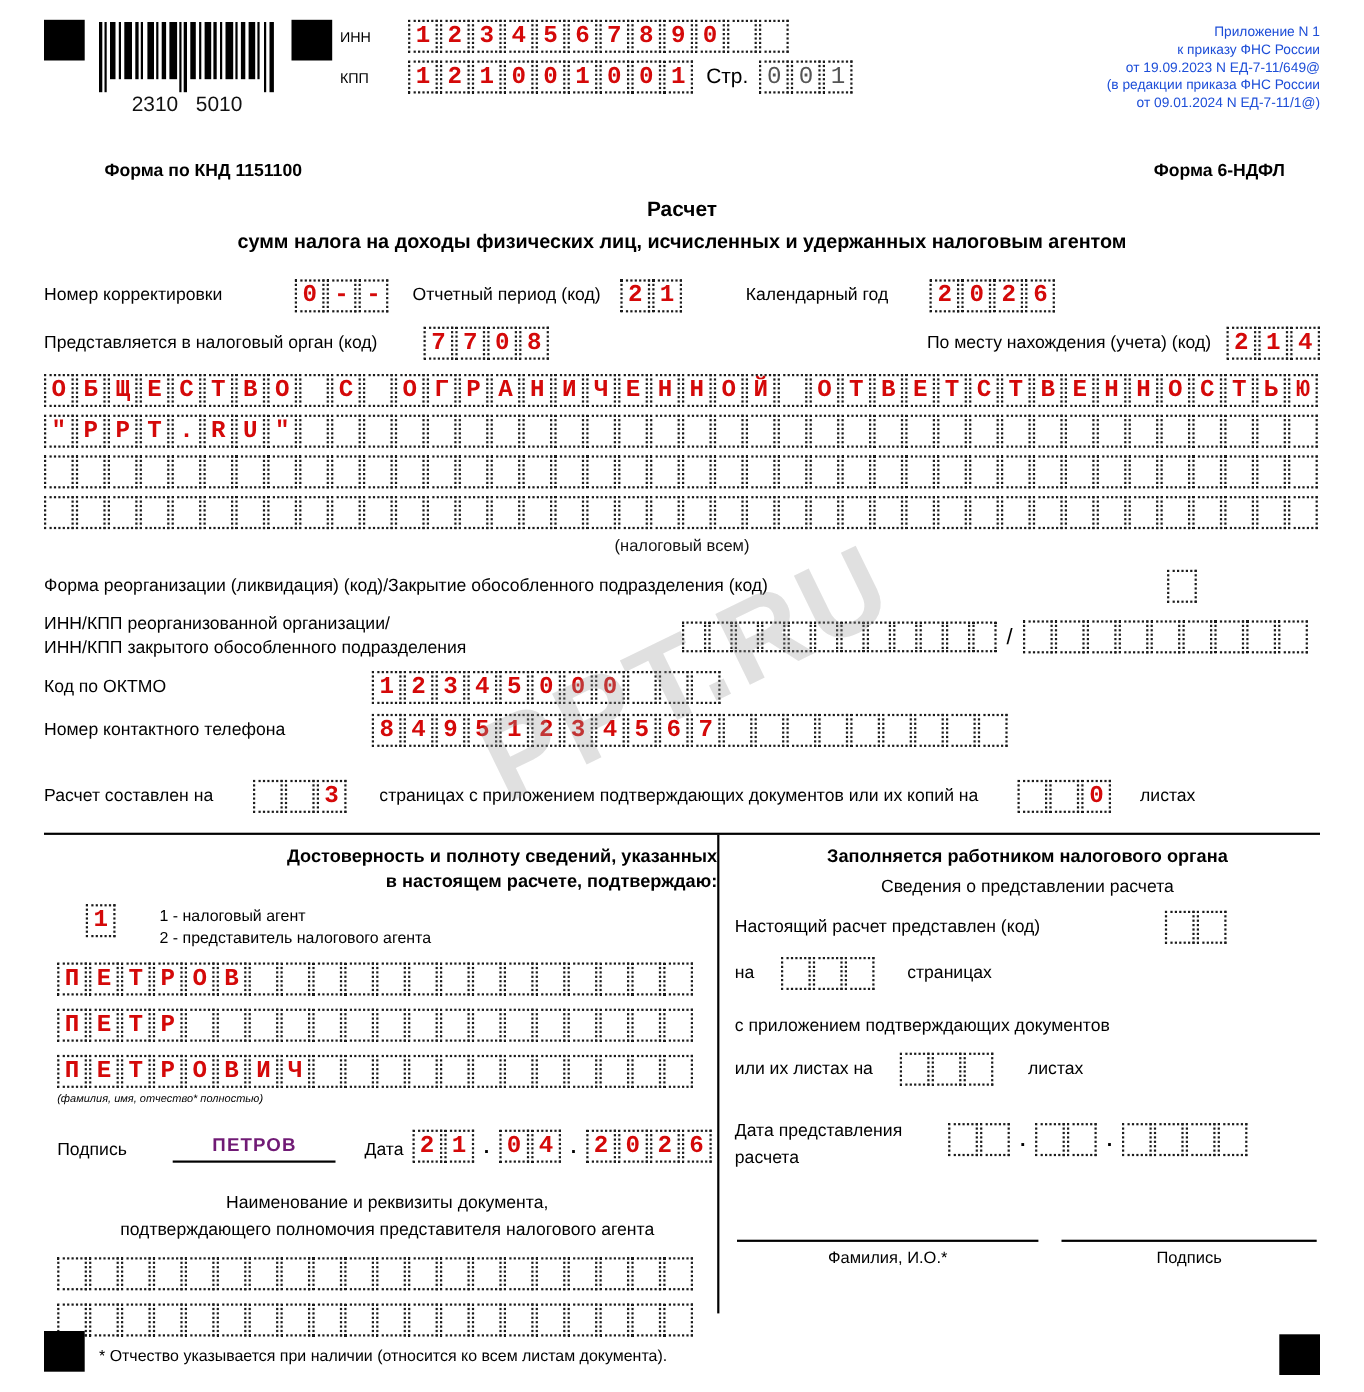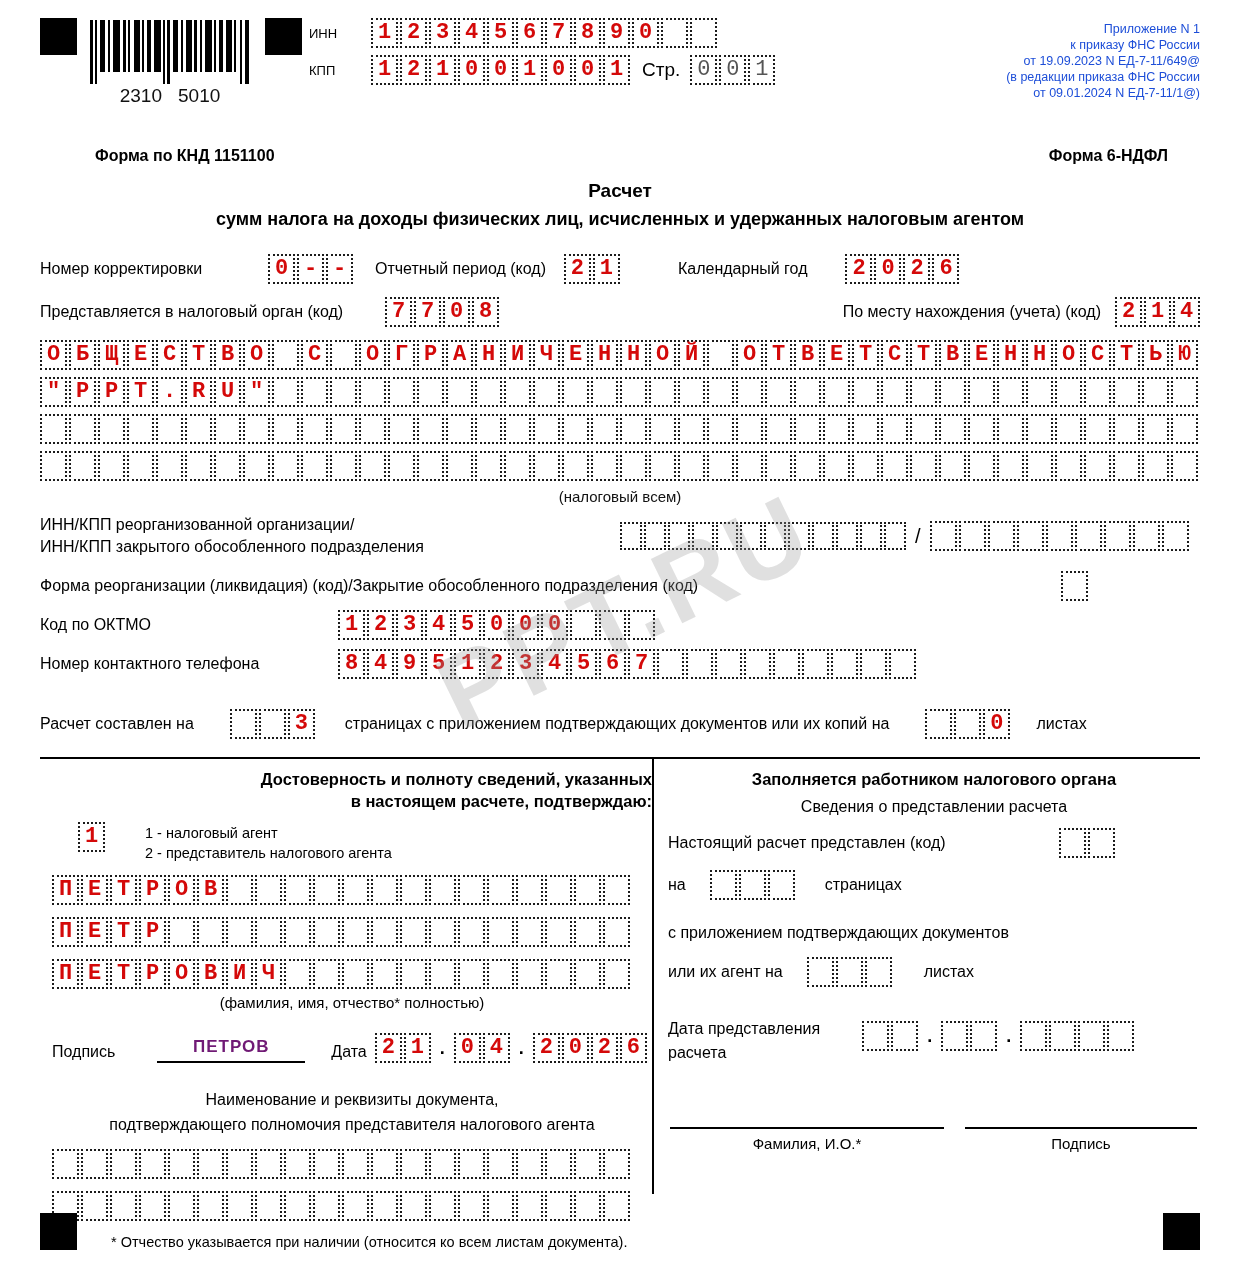--- a/index.html
+++ b/index.html
@@ -64,21 +64,21 @@
 
   
   .bottom { display:flex; border-top:2px solid #000; margin-top:18px; height:437px; }
   .bcol-left { width:612px; flex:none; padding:9px 0 0 12px; }
   .bcol-right { flex:1; border-left:2px solid #000; padding:9px 0 0 14px; }
   .lhead { text-align:right; font-weight:bold; font-size:16.5px; line-height:22px; }
   .confrow { display:flex; margin-top:10px; align-items:flex-start; }
   .confrow .cellrow { margin-left:26px; }
   .options { margin-left:40px; font-size:14.5px; line-height:20px; padding-top:1px; }
   .fio-row { display:flex; margin-top:12px; }
-  .fio-caption { text-align:center; font-size:15px; margin-top:5px; }
+  .fio-caption { font-size:10px; margin-top:5px;font-style:italic; }
   .sigrow { display:flex; align-items:flex-end; margin-top:22px; font-size:16px; }
   .sigline {
     width:148px; border-bottom:2px solid #000; text-align:center;
     color:#701a75; font-weight:bold; font-size:17px; letter-spacing:1px;
     margin-left:42px; padding-bottom:4px;
   }
   .datelabel { margin-left:26px; margin-right:8px; padding-bottom:2px; }
   .dategroup { display:inline-flex; align-items:center; }
   .dot { font-weight:bold; font-size:18px; margin:0 9px; }
   .doccaption { text-align:center; font-size:16px; line-height:25px; margin-top:24px; }
@@ -98,21 +98,21 @@
   .r-copies .after { margin-left:32px; }
   .r-date { margin-top:30px; align-items:flex-start; }
   .r-date .two-line { line-height:24px; }
   .r-date .dategroup { margin-left:42px; margin-top:4px; }
   .r-siglines { display:flex; margin-top:62px; }
   .sigcol { border-top:2px solid #000; text-align:center; font-size:15px; padding-top:6px; }
   .sig-l { width:274px; margin-left:2px; }
   .sig-r { width:232px; margin-left:21px; }
 
   
-  .footrow { display:flex; align-items:flex-end; margin-top:12px;gap:21px; }
+  .footrow { display:flex; align-items:center; margin-top:12px; }
   .footrow .txt { font-size:14.5px; padding-top:9px; margin-left:13px; }
   .footrow .sq:last-child { margin-left:auto; margin-top:7px; }
 
   
   .watermark {
     position:absolute; left:445px; top:640px; z-index:6; pointer-events:none;
     font-family:"Liberation Sans",sans-serif; font-weight:bold;
     font-size:104px; letter-spacing:5px; color:#9a9a9a; opacity:0.30;
     transform:rotate(-26deg); transform-origin:left center; white-space:nowrap;
   }
@@ -421,20 +421,27 @@
         <span class="cell"></span>
         <span class="cell"></span>
         <span class="cell"></span>
         <span class="cell"></span>
         <span class="cell"></span>
         <span class="cell"></span>
       </div>
   </div>
   <div class="caption">(налоговый всем)</div>
 
+  <div class="frow reorg-row">
+    <span class="lbl">Форма реорганизации (ликвидация) (код)/Закрытие обособленного подразделения (код)</span>
+    <span class="cellrow reorg-cell">
+        <span class="cell"></span>
+      </span>
+  </div>
+
   <div class="frow reorg-inn-row">
     <span class="lbl two-line" style="width:520px;">
       <span>ИНН/КПП реорганизованной организации/</span><br>
       <span>ИНН/КПП закрытого обособленного подразделения</span>
     </span>
     <span class="cellrow cells-sm" style="margin-left:60px;">
         <span class="cell"></span>
         <span class="cell"></span>
         <span class="cell"></span>
         <span class="cell"></span>
@@ -450,27 +457,20 @@
     <span class="slash">/</span>
     <span class="cellrow">
         <span class="cell"></span>
         <span class="cell"></span>
         <span class="cell"></span>
         <span class="cell"></span>
         <span class="cell"></span>
         <span class="cell"></span>
         <span class="cell"></span>
         <span class="cell"></span>
-        <span class="cell"></span>
-      </span>
-  </div>
-
-  <div class="frow reorg-row">
-    <span class="lbl">Форма реорганизации (ликвидация) (код)/Закрытие обособленного подразделения (код)</span>
-    <span class="cellrow reorg-cell">
         <span class="cell"></span>
       </span>
   </div>
 
   <div class="frow oktmo-row">
     <span class="lbl w-oktmo">Код по ОКТМО</span>
     <span class="cellrow">
         <span class="cell">1</span>
         <span class="cell">2</span>
         <span class="cell">3</span>
@@ -704,21 +704,21 @@
             <span class="cell"></span>
           </span>
         <span class="lbl after">страницах</span>
       </div>
 
       <div class="rrow r-attach">
         <span class="lbl">с приложением подтверждающих документов</span>
       </div>
 
       <div class="rrow r-copies">
-        <span class="lbl">или их агент на</span>
+        <span class="lbl">или их листах на</span>
         <span class="cellrow">
             <span class="cell"></span>
             <span class="cell"></span>
             <span class="cell"></span>
           </span>
         <span class="lbl after">листах</span>
       </div>
 
       <div class="rrow r-date">
         <span class="lbl two-line">

